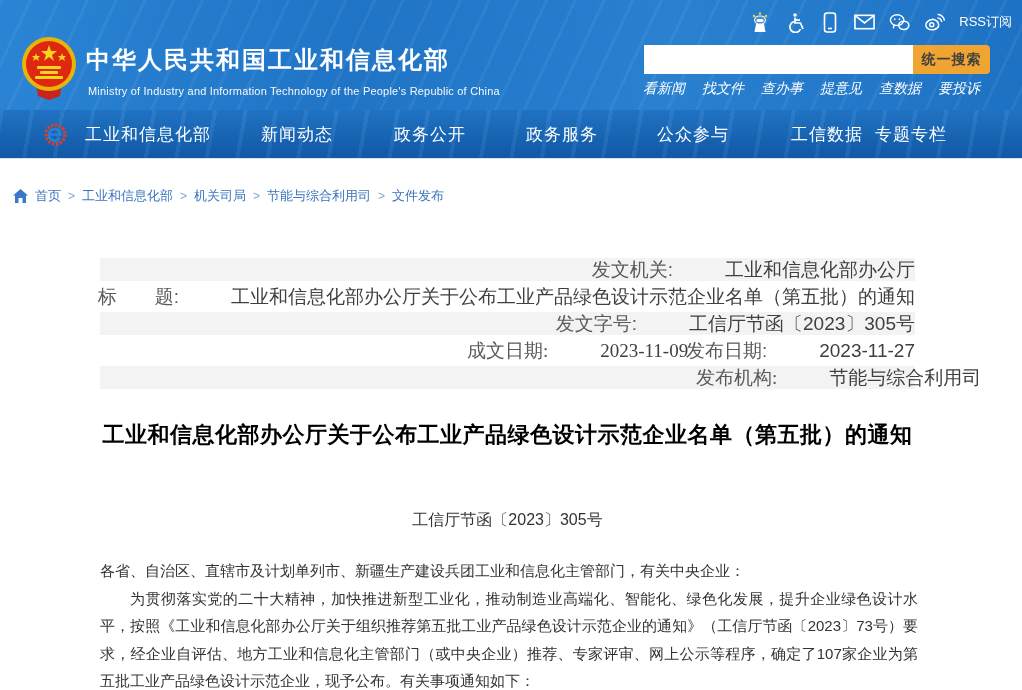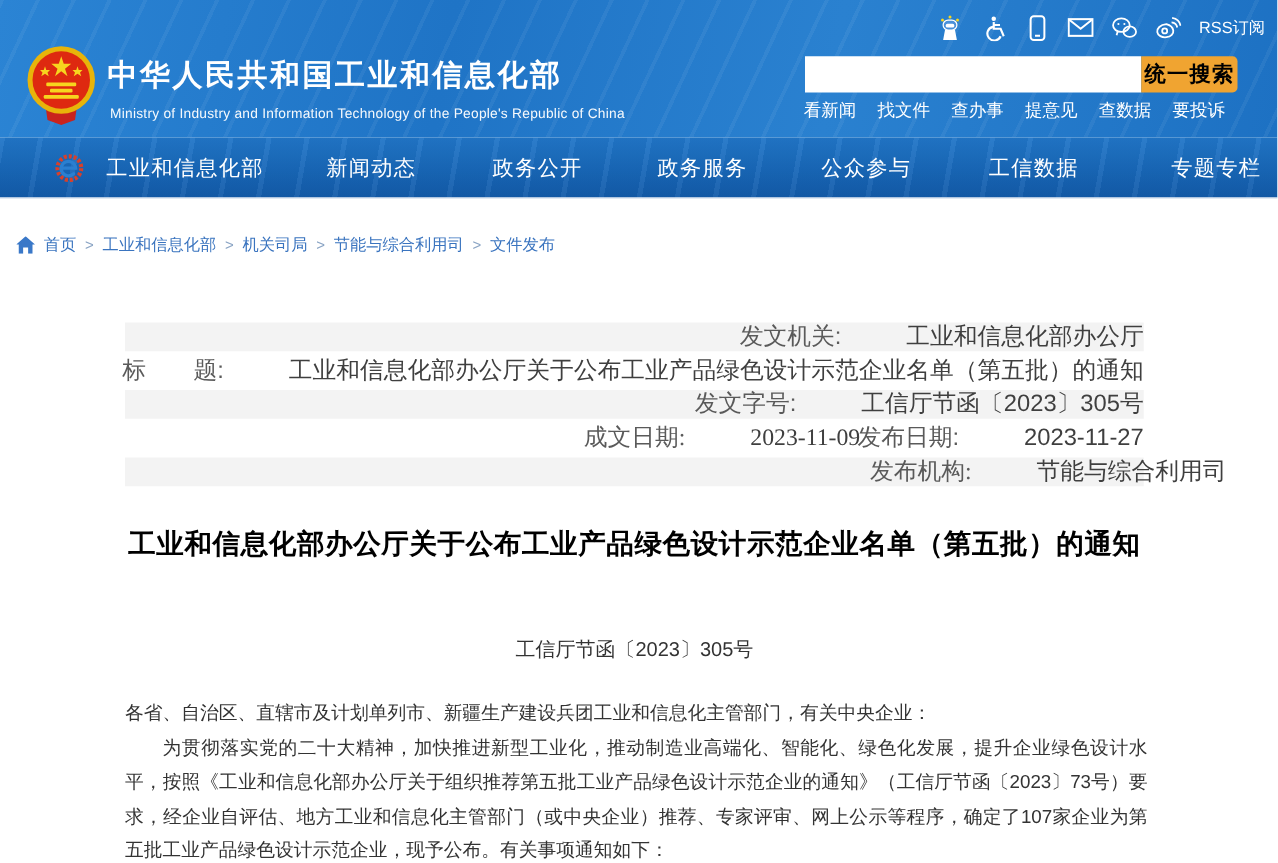--- a/index.html
+++ b/index.html
@@ -20,24 +20,24 @@
   .emblem{ position:absolute; left:20px; top:36px; width:58px; height:64px; z-index:2; }
   .site-title{ position:absolute; left:86px; top:44px; color:#fff; font-size:24px; font-weight:bold; letter-spacing:2px; white-space:nowrap; z-index:2;}
   .site-subtitle{ position:absolute; left:88px; top:85px; color:#fff; font-size:11px; letter-spacing:.2px; white-space:nowrap; z-index:2; opacity:.96;}
 
   .topbar{ position:absolute; left:750px; top:10px; width:262px; height:24px; display:flex; align-items:center; gap:14px; z-index:2;}
   .topbar .ticon{ width:21px; height:21px; display:inline-flex; align-items:center; justify-content:center; cursor:pointer;}
   .rss-label{ color:#fff; font-size:13px; white-space:nowrap; cursor:pointer;}
 
   .search-row{ position:absolute; left:644px; top:45px; width:360px; height:29px; display:flex; z-index:2;}
   .search-input{ width:269px; height:29px; border:none; outline:none; background:#fff; padding:0 8px; font-size:13px; color:#333;}
-  .search-btn{ width:77px; height:29px; border:none; background:#f0a431; color:#000000; font-size:17px; font-weight:bold; letter-spacing:1px; border-radius:0 4px 4px 0; cursor:pointer; font-family:inherit;}
+  .search-btn{ width:77px; height:29px; border:none; background:#f0a431; color:#404040; font-size:14px; font-weight:bold; letter-spacing:1px; border-radius:0 4px 4px 0; cursor:pointer; font-family:inherit;}
 
   .quick-links{ position:absolute; left:643px; top:80px; display:flex; gap:17px; z-index:2;}
-  .quick-links a{ color:#fff; font-size:14px; text-decoration:none; white-space:nowrap; cursor:pointer;}
+  .quick-links a{ color:#fff; font-size:14px; text-decoration:none; white-space:nowrap; cursor:pointer;font-style:italic;}
 
   
   .main-nav{
     position:absolute; left:0; top:110px; width:1022px; height:49px;
     background:linear-gradient(180deg,#2176c8 0%,#1867b8 55%,#135ba9 100%);
     border-bottom:1px solid #d9e4f0; overflow:hidden;
   }
   .main-nav::after{
     content:""; position:absolute; inset:0;
     background:repeating-linear-gradient(100deg, rgba(255,255,255,.05) 0 4px, rgba(0,0,0,.03) 4px 30px);
@@ -161,21 +161,21 @@
     <svg class="miit-logo" viewBox="0 0 23 23">
       <circle cx="11.5" cy="11.5" r="9.5" fill="none" stroke="#d8402a" stroke-width="3.4" stroke-dasharray="2.4 1.6"></circle>
       <path d="M5.5 11.5 h11 a5.8 5.8 0 1 0 -1.6 4.4" fill="none" stroke="#2a7fd0" stroke-width="2.6" stroke-linecap="round"></path>
     </svg>
     <a class="nav-item" style="left:85px">工业和信息化部</a>
     <a class="nav-item" style="left:261px">新闻动态</a>
     <a class="nav-item" style="left:394px">政务公开</a>
     <a class="nav-item" style="left:526px">政务服务</a>
     <a class="nav-item" style="left:657px">公众参与</a>
     <a class="nav-item" style="left:791px">工信数据</a>
-    <a class="nav-item" style="left:937px">专题专栏</a>
+    <a class="nav-item" style="left:875px">专题专栏</a>
   </div>
 
   <div class="breadcrumb">
     <svg class="home-icon" viewBox="0 0 15 14">
       <polygon points="7.5,0 15,6.5 13,6.5 13,14 9.5,14 9.5,9 5.5,9 5.5,14 2,14 2,6.5 0,6.5" fill="#3a78c8"></polygon>
     </svg>
     <a>首页</a>
     <span class="sep">&gt;</span>
     <a>工业和信息化部</a>
     <span class="sep">&gt;</span>

